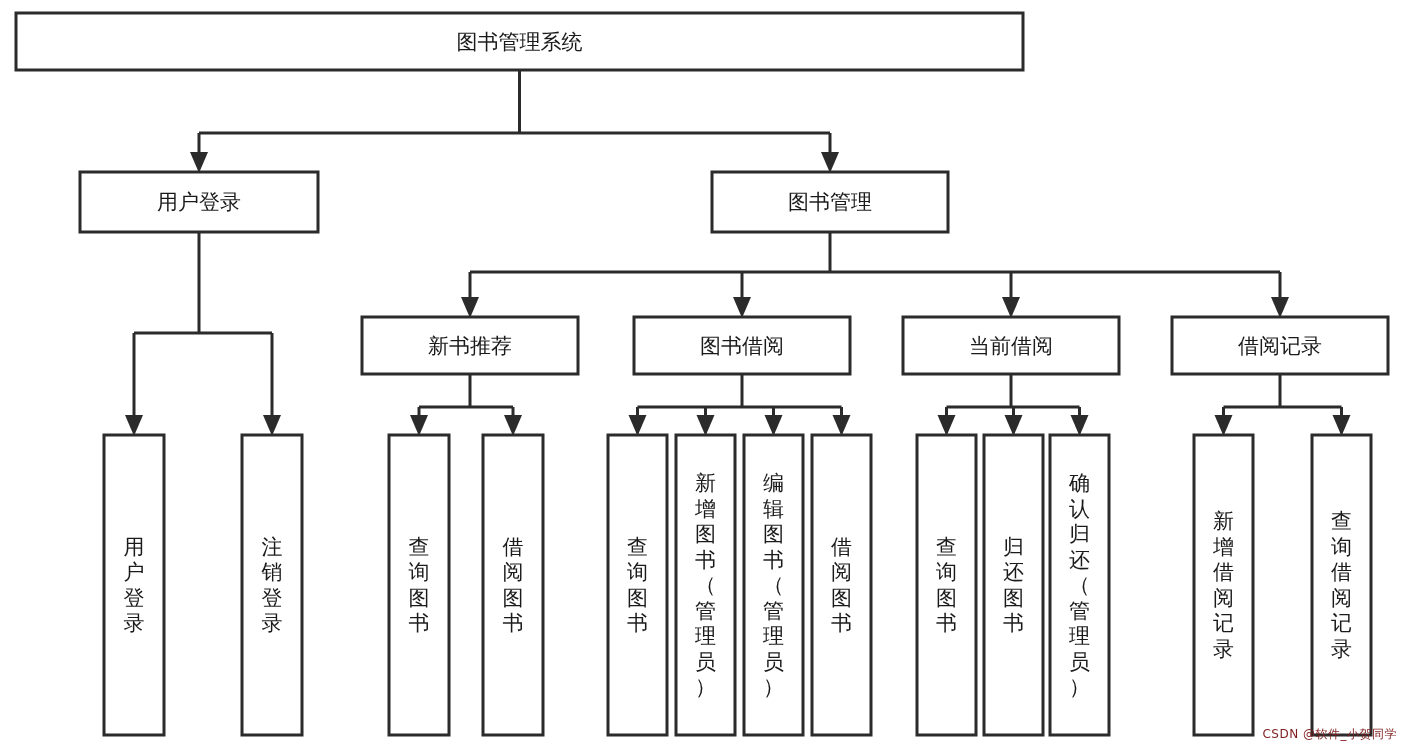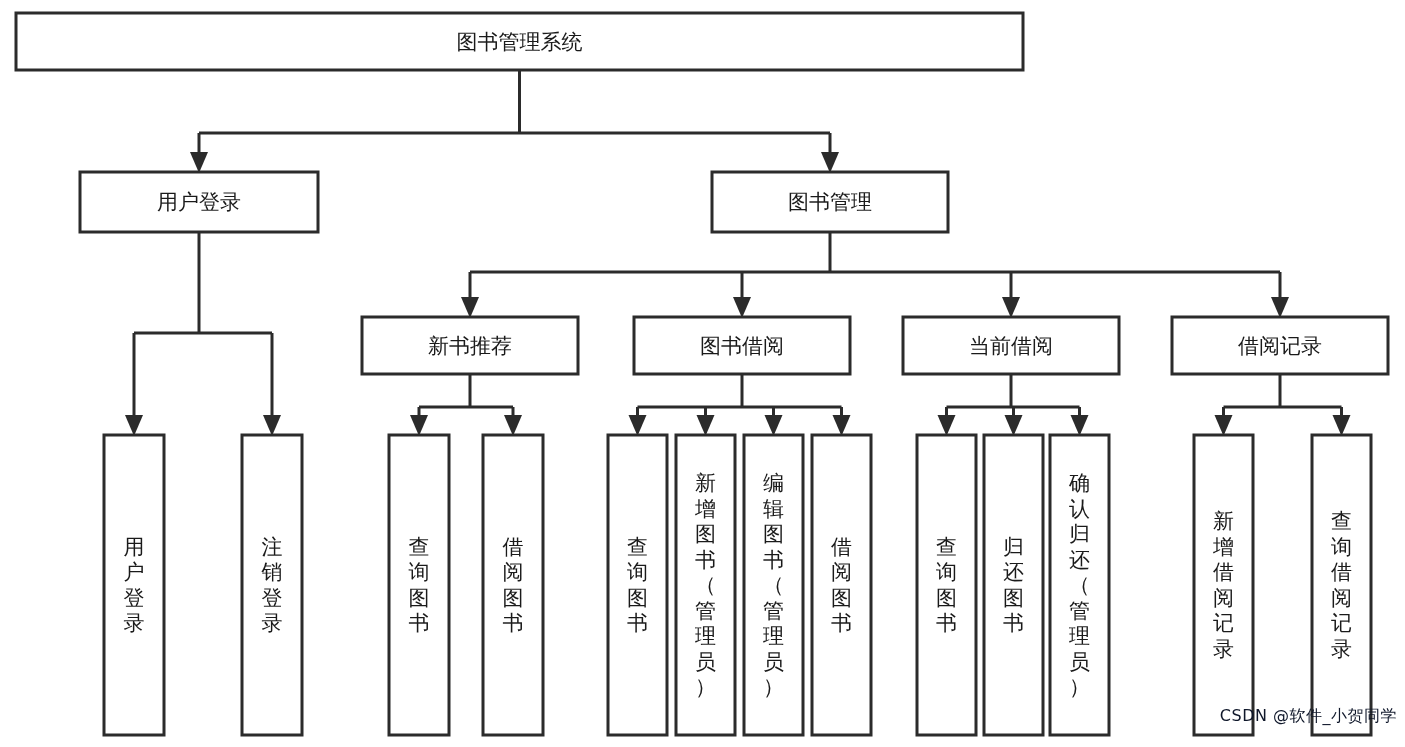--- a/index.html
+++ b/index.html
@@ -24,24 +24,24 @@
     fill:#1a1a1a;
     font-family:"DejaVu Sans","Liberation Sans",sans-serif;
     font-size:21px;
     text-anchor:middle;
     white-space:pre;
   }
   .edge-line{stroke:#2b2b2b;stroke-width:3;fill:none;stroke-linecap:butt;}
   .edge-arrow{fill:#2b2b2b;stroke:none;}
   .watermark{
     position:absolute;
-    right:8px;bottom:20px;
-    font-family:"DejaVu Sans","Liberation Sans",sans-serif;
-    font-size:16px;
-    color:#0f172a;
+    right:8px;bottom:4px;
+    font-family:"DejaVu Sans","Liberation Sans",sans-serif;
+    font-size:12px;
+    color:#7f1d1d;
     letter-spacing:0.5px;
     user-select:none;
     pointer-events:none;
   }
 </style>
 </head>
 <body>
 
 <div id="diagram-root">
   <svg id="diagram-svg" width="1405" height="747" viewBox="0 0 1405 747" xmlns="http://www.w3.org/2000/svg">

